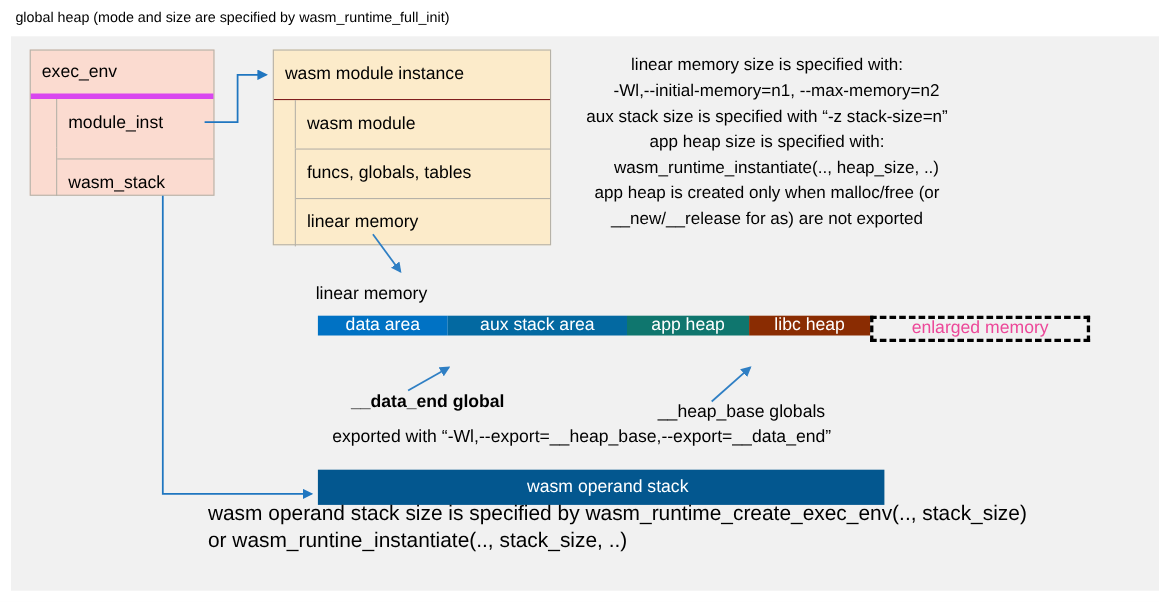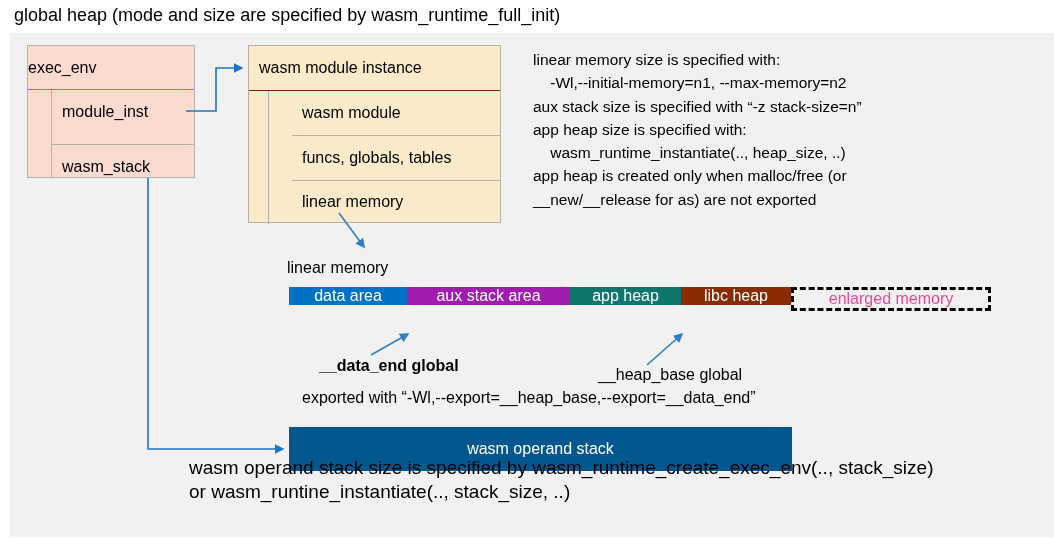--- a/index.html
+++ b/index.html
@@ -19,21 +19,21 @@
     position: relative;
     width: 1054px;
     height: 547px;
   }
 
   
   .title {
     position: absolute;
     left: 14px;
     top: 5px;
-    font-size: 18px;
+    font-size: 13px;
     line-height: 21px;
     color: #000;
     white-space: nowrap;
   }
 
   
   .panel {
     position: absolute;
     left: 10px;
     top: 33px;
@@ -73,21 +73,22 @@
   
   #exec-env-box {
     left: 27px;
     top: 45px;
     width: 168px;
     height: 133px;
     background: #fbdbd0;
   }
   #exec-env-box .hdr {
     height: 44px;
-    border-bottom: 1px solid #d946ef;
+    border-bottom: 5px solid #d946ef;
+    padding-left: 10px;
   }
   #exec-env-box .sub {
     height: 44px;
   }
   #exec-env-box .sub + .sub .cell {
     border-top: 1px solid #b6b2a8;
     margin-top: 20px;
   }
   #exec-env-box .sub .indent { width: 24px; }
 
@@ -99,34 +100,34 @@
     height: 178px;
     background: #fcebca;
   }
   #module-inst-box .hdr {
     height: 45px;
     border-bottom: 1px solid #7f1d1d;
     padding-left: 10px;
   }
   #module-inst-box .sub {
     height: 44.3px;
-    gap: 23px;
   }
   #module-inst-box .sub + .sub .cell {
     border-top: 1px solid #b6b2a8;
   }
   #module-inst-box .sub .indent { width: 20px; }
 
   
   .note {
     position: absolute;
     font-size: 15.5px;
     line-height: 23.3px;
     color: #000;
     white-space: pre;
+    text-align: center;
   }
   #right-note { left: 533px; top: 48px; }
 
   
   .strip-label {
     position: absolute;
     font-size: 16px;
     color: #000;
   }
   #linear-memory-label { left: 287px; top: 259px; }
@@ -153,27 +154,28 @@
     border: 3px dashed #000000;
     color: #ec4899;
   }
 
   
   #operand-stack-bar {
     position: absolute;
     left: 289px;
     top: 427px;
     width: 503px;
-    height: 44px;
+    height: 32px;
     background: #03578f;
     color: #ffffff;
     font-size: 16px;
     display: flex;
     align-items: center;
     justify-content: center;
+    padding-left: 12px;
   }
 
   
   #data-end-label   { position: absolute; left: 319px; top: 357px; font-size: 16px; font-weight: bold; }
   #heap-base-label  { position: absolute; left: 598px; top: 366px; font-size: 16px; }
   #export-note      { position: absolute; left: 302px; top: 389px; font-size: 16px; }
   #bottom-note      { position: absolute; left: 189px; top: 456px; font-size: 19px; line-height: 24px; white-space: pre; }
 
   
   #connectors {
@@ -224,28 +226,28 @@
     -Wl,--initial-memory=n1, --max-memory=n2
 aux stack size is specified with “-z stack-size=n”
 app heap size is specified with:
     wasm_runtime_instantiate(.., heap_size, ..)
 app heap is created only when malloc/free (or
 __new/__release for as) are not exported</div>
 
   <div class="strip-label" id="linear-memory-label">linear memory</div>
   <div class="memstrip" id="memstrip">
       <div class="memseg" style="width: 118px; background: rgb(0, 114, 196);">data area</div>
-      <div class="memseg" style="width: 163px; background: #a21caf;">aux stack area</div>
+      <div class="memseg" style="width: 163px; background: #0369a1;">aux stack area</div>
       <div class="memseg" style="width: 111px; background: #0f766e;">app heap</div>
       <div class="memseg" style="width: 110px; background: rgb(138, 44, 2);">libc heap</div>
       <div class="memseg dashed" style="width: 200px;">enlarged memory</div>
     </div>
 
   <div id="data-end-label">__data_end global</div>
-  <div id="heap-base-label">__heap_base global</div>
+  <div id="heap-base-label">__heap_base globals</div>
   <div id="export-note">exported with “-Wl,--export=__heap_base,--export=__data_end”</div>
 
   <div id="operand-stack-bar">wasm operand stack</div>
 
   <div id="bottom-note">wasm operand stack size is specified by wasm_runtime_create_exec_env(.., stack_size)
 or wasm_runtine_instantiate(.., stack_size, ..)</div>
 
   <svg id="connectors" viewBox="0 0 1054 547">
     <defs>
       <marker id="arrowhead" markerWidth="6" markerHeight="6" refX="5" refY="3" orient="auto">

